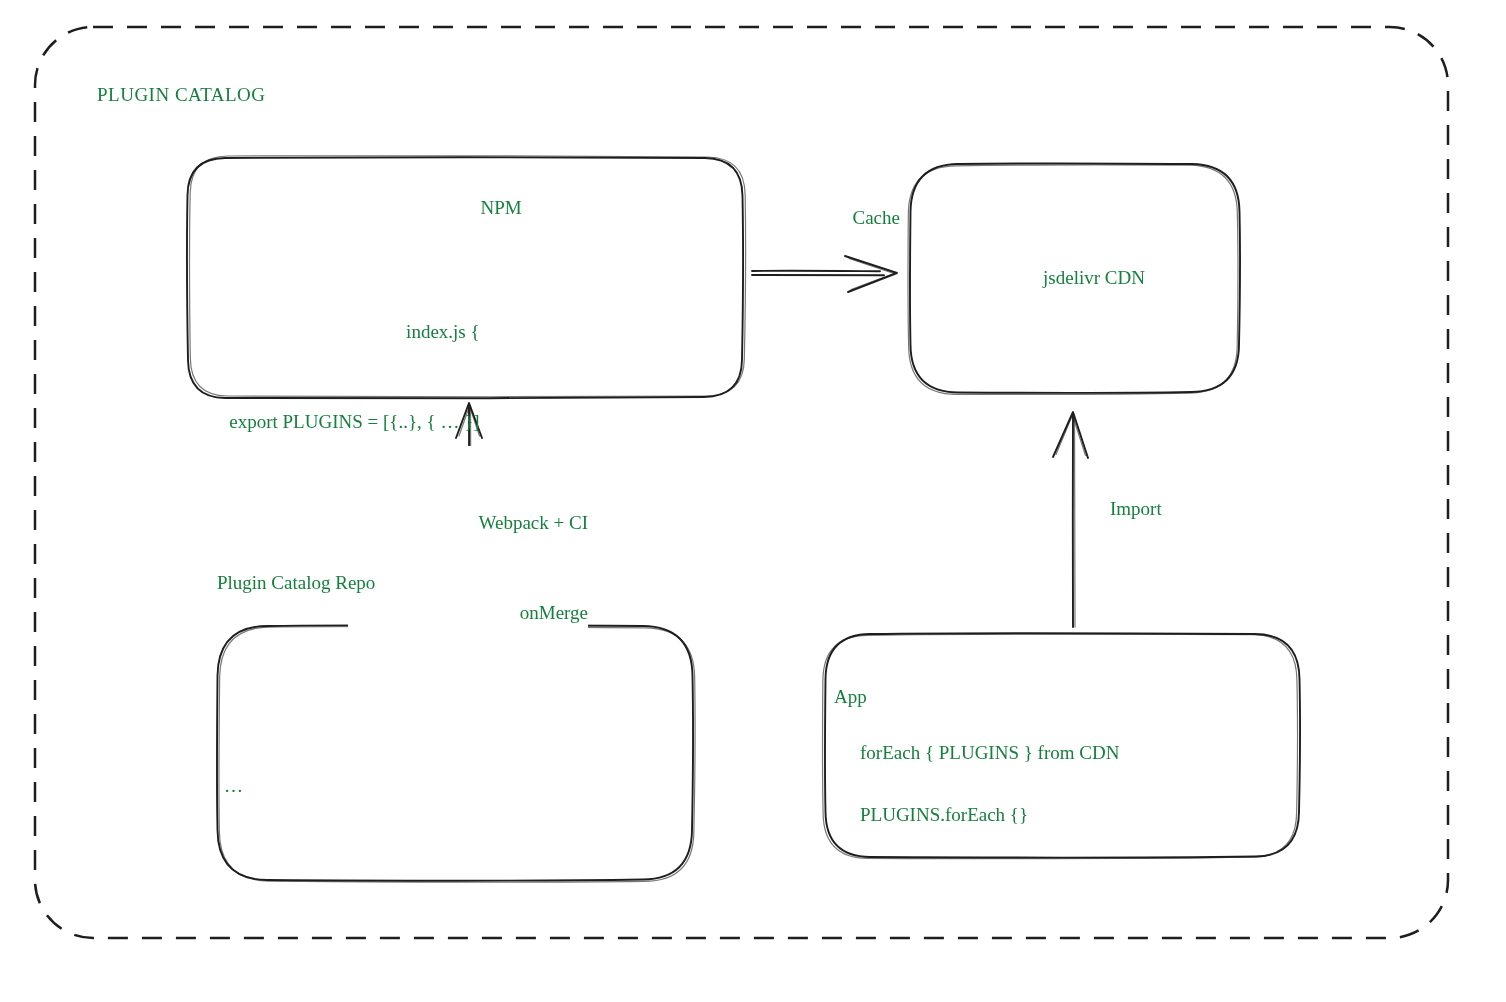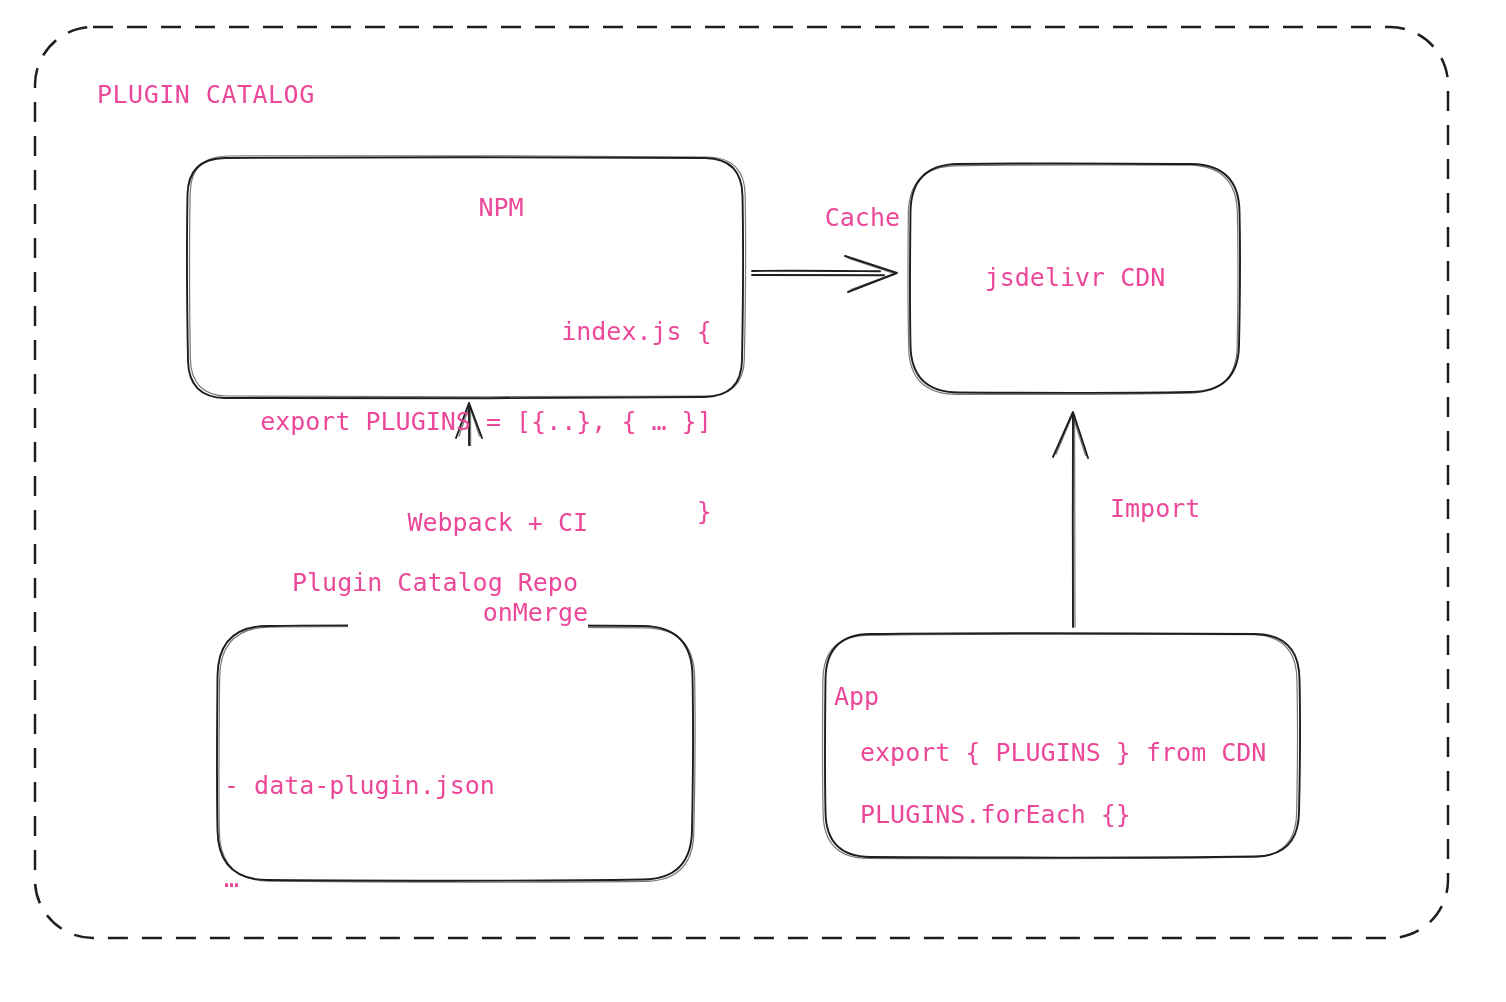--- a/index.html
+++ b/index.html
@@ -8,35 +8,36 @@
     width: 1506px;
     height: 1002px;
     background: #ffffff;
     font-family: "DejaVu Sans Mono", "Liberation Mono", monospace;
     color: #1e1e1e;
     overflow: hidden;
   }
   .canvas svg { position: absolute; left: 0; top: 0; }
   .t {
     position: absolute;
-    font-size: 25px;
+    font-size: 19px;
     line-height: 30px;
     white-space: pre;
-    color: #ec4899;
+    color: #15803d;
+    font-family: Liberation Serif, serif;
   }
   .frame-title { left: 97px; top: 80px; letter-spacing: 0.5px; }
   .npm-title   { left: 187px; top: 193px; width: 628px; text-align: center; }
   .npm-code    { left: 215px; top: 257px; text-align: right; }
   .cache-label { left: 752px; top: 203px; width: 148px; text-align: right; }
-  .cdn-label   { left: 910px; top: 263px; width: 330px; text-align: center; }
+  .cdn-label   { left: 910px; top: 263px; width: 330px; text-align: center; padding-left: 19px; }
   .build-label {
     left: 348px; top: 446px; width: 240px; text-align: right;
     background: #ffffff; padding: 2px 0;
   }
-  .repo-title  { left: 217px; top: 568px; width: 436px; text-align: center; }
+  .repo-title  { left: 217px; top: 568px; width: 436px; text-align: left; }
   .repo-files  { left: 224px; top: 708px; line-height: 31px; }
   .app-title   { left: 834px; top: 682px; }
   .app-code-1  { left: 860px; top: 738px; }
   .app-code-2  { left: 860px; top: 800px; }
   .import-label{ left: 1110px; top: 494px; }
   .stroke  { fill: none; stroke: #1e1e1e; stroke-width: 1.9; stroke-linecap: round; stroke-linejoin: round; }
   .stroke2 { fill: none; stroke: #1e1e1e; stroke-width: 1.2; stroke-linecap: round; stroke-linejoin: round; opacity: 0.6; }
   .dash    { fill: none; stroke: #1e1e1e; stroke-width: 2.5; stroke-dasharray: 20 14; }
 </style>
 </head>
@@ -103,23 +104,22 @@
 
   <div class="t cdn-label">jsdelivr CDN</div>
 
   <div class="t build-label">
     <div>Webpack + CI</div>
     <div>onMerge</div>
   </div>
 
   <div class="t repo-title">Plugin Catalog Repo</div>
   <div class="t repo-files">
-    <div>- data-plugin.json</div>
     <div>…</div>
   </div>
 
   <div class="t app-title">App</div>
-  <div class="t app-code-1">export { PLUGINS } from CDN</div>
+  <div class="t app-code-1">forEach { PLUGINS } from CDN</div>
   <div class="t app-code-2">PLUGINS.forEach {}</div>
 
   <div class="t import-label">Import</div>
 
 </div>
 
 </body></html>

